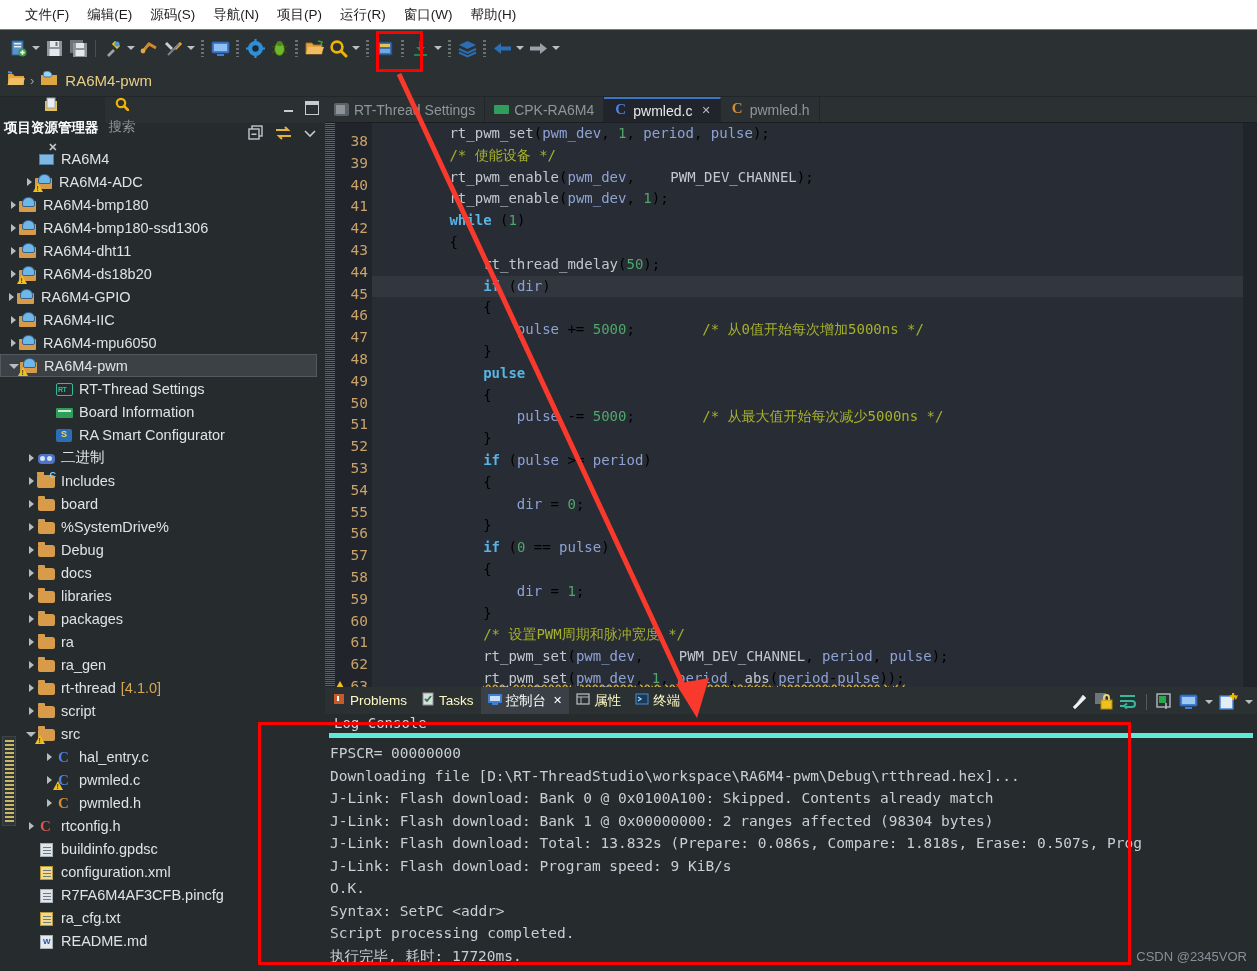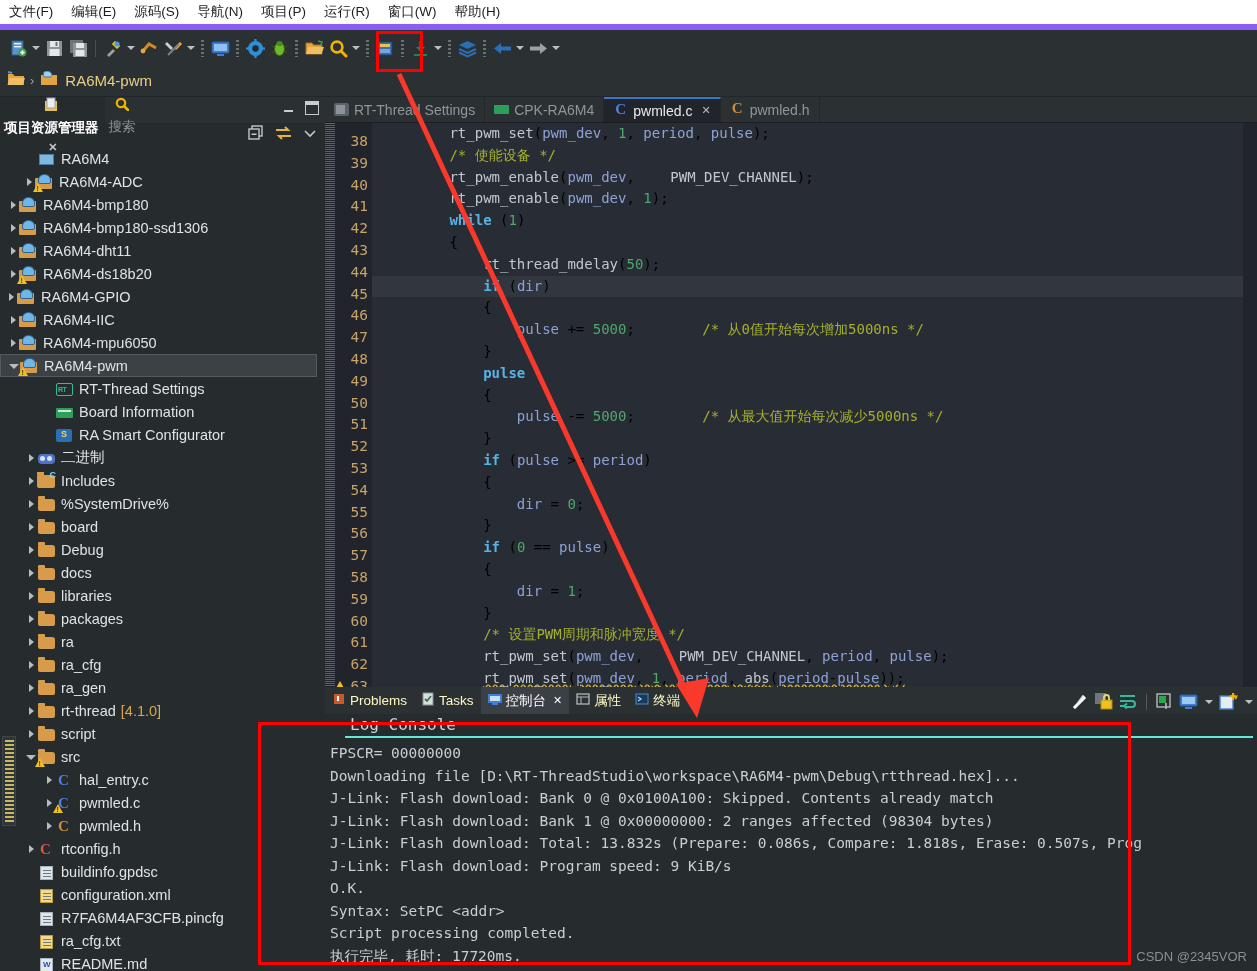--- a/index.html
+++ b/index.html
@@ -6,22 +6,22 @@
   html,body{
     width:1257px; height:971px; overflow:hidden;
     background:#2b3033;
     font-family:"Liberation Sans", sans-serif;
   }
   #app{ position:relative; width:1257px; height:971px; overflow:hidden; }
 
   
   .menubar{
     position:absolute; left:0; top:0; width:1257px; height:30px;
-    background:#ffffff; border-bottom:6px solid #8b5cf6;
-    display:flex; align-items:center; padding-left:0;
+    background:#ffffff; border-bottom:1px solid #8b5cf6;
+    display:flex; align-items:center; padding-left:16px;
   }
   .menu-item{
     font-size:13.5px; color:#1d1d1d; padding:3px 9px; white-space:nowrap; cursor:default;
   }
 
   
   .toolbar{
     position:absolute; left:0; top:31px; width:1257px; height:34px;
     background:#2b3033; display:flex; align-items:center; padding-left:6px;
   }
@@ -223,23 +223,23 @@
     font-size:13.5px; color:#fef9c3;
   }
   .cons-tab.active{ background:#3a4045; color:#ffffff; }
   .cons-tab .x{ font-size:11px; margin-left:3px; }
   .cons-tools{ position:absolute; right:2px; top:3px; display:flex; align-items:center; gap:4px;}
   .ctool{ width:20px; height:20px; position:relative; }
   .ctool-sep{ width:1px; height:16px; background:#545b60; margin:0 4px;}
 
   .cons-body{ position:absolute; top:27px; left:0; right:0; bottom:0; background:#262b2e; }
   .cons-title{
-    color:#cfd6da; font-size:16px; padding:1px 0 2px 5px;
-    font-family:"DejaVu Sans Mono", monospace; border-bottom:2px solid #5eead4;
-    margin:0 4px 0 20px;
+    color:#cfd6da; font-size:14px; padding:1px 0 2px 5px;
+    font-family:"DejaVu Sans Mono", monospace; border-bottom:5px solid #5eead4;
+    margin:0 4px 0 4px;
   }
   .cons-log{
     padding:4px 0 0 5px; font-family:"DejaVu Sans Mono", monospace;
     font-size:14.5px; color:#c8ced3; line-height:22.5px; white-space:pre;
   }
 
   
   .hl-console{
     position:absolute; left:258px; top:722px; width:873px; height:243px;
     border:3px solid #fe0000; z-index:50; pointer-events:none;
@@ -582,34 +582,34 @@
           <span class="ico">
             <span class="i-proj"></span>
           </span>
           <span class="tlabel">Includes</span>
         </div>
         <div class="trow" style="padding-left: 24px;">
           <span class="arrow closed"></span>
           <span class="ico">
             <span class="i-folder"></span>
           </span>
+          <span class="tlabel">board</span>
+        </div>
+        <div class="trow" style="padding-left: 24px;">
+          <span class="arrow closed"></span>
+          <span class="ico">
+            <span class="i-folder"></span>
+          </span>
           <span class="tlabel">%SystemDrive%</span>
         </div>
         <div class="trow" style="padding-left: 24px;">
           <span class="arrow closed"></span>
           <span class="ico">
             <span class="i-folder"></span>
           </span>
-          <span class="tlabel">board</span>
-        </div>
-        <div class="trow" style="padding-left: 24px;">
-          <span class="arrow closed"></span>
-          <span class="ico">
-            <span class="i-folder"></span>
-          </span>
           <span class="tlabel">Debug</span>
         </div>
         <div class="trow" style="padding-left: 24px;">
           <span class="arrow closed"></span>
           <span class="ico">
             <span class="i-folder"></span>
           </span>
           <span class="tlabel">docs</span>
         </div>
         <div class="trow" style="padding-left: 24px;">
@@ -625,27 +625,20 @@
             <span class="i-folder"></span>
           </span>
           <span class="tlabel">packages</span>
         </div>
         <div class="trow" style="padding-left: 24px;">
           <span class="arrow closed"></span>
           <span class="ico">
             <span class="i-folder"></span>
           </span>
           <span class="tlabel">ra</span>
-        </div>
-        <div class="trow" style="padding-left: 24px;">
-          <span class="arrow closed"></span>
-          <span class="ico">
-            <span class="i-folder"></span>
-          </span>
-          <span class="tlabel">ra_cfg</span>
         </div>
         <div class="trow" style="padding-left: 24px;">
           <span class="arrow closed"></span>
           <span class="ico">
             <span class="i-folder"></span>
           </span>
           <span class="tlabel">ra_gen</span>
         </div>
         <div class="trow" style="padding-left: 24px;">
           <span class="arrow closed"></span>

